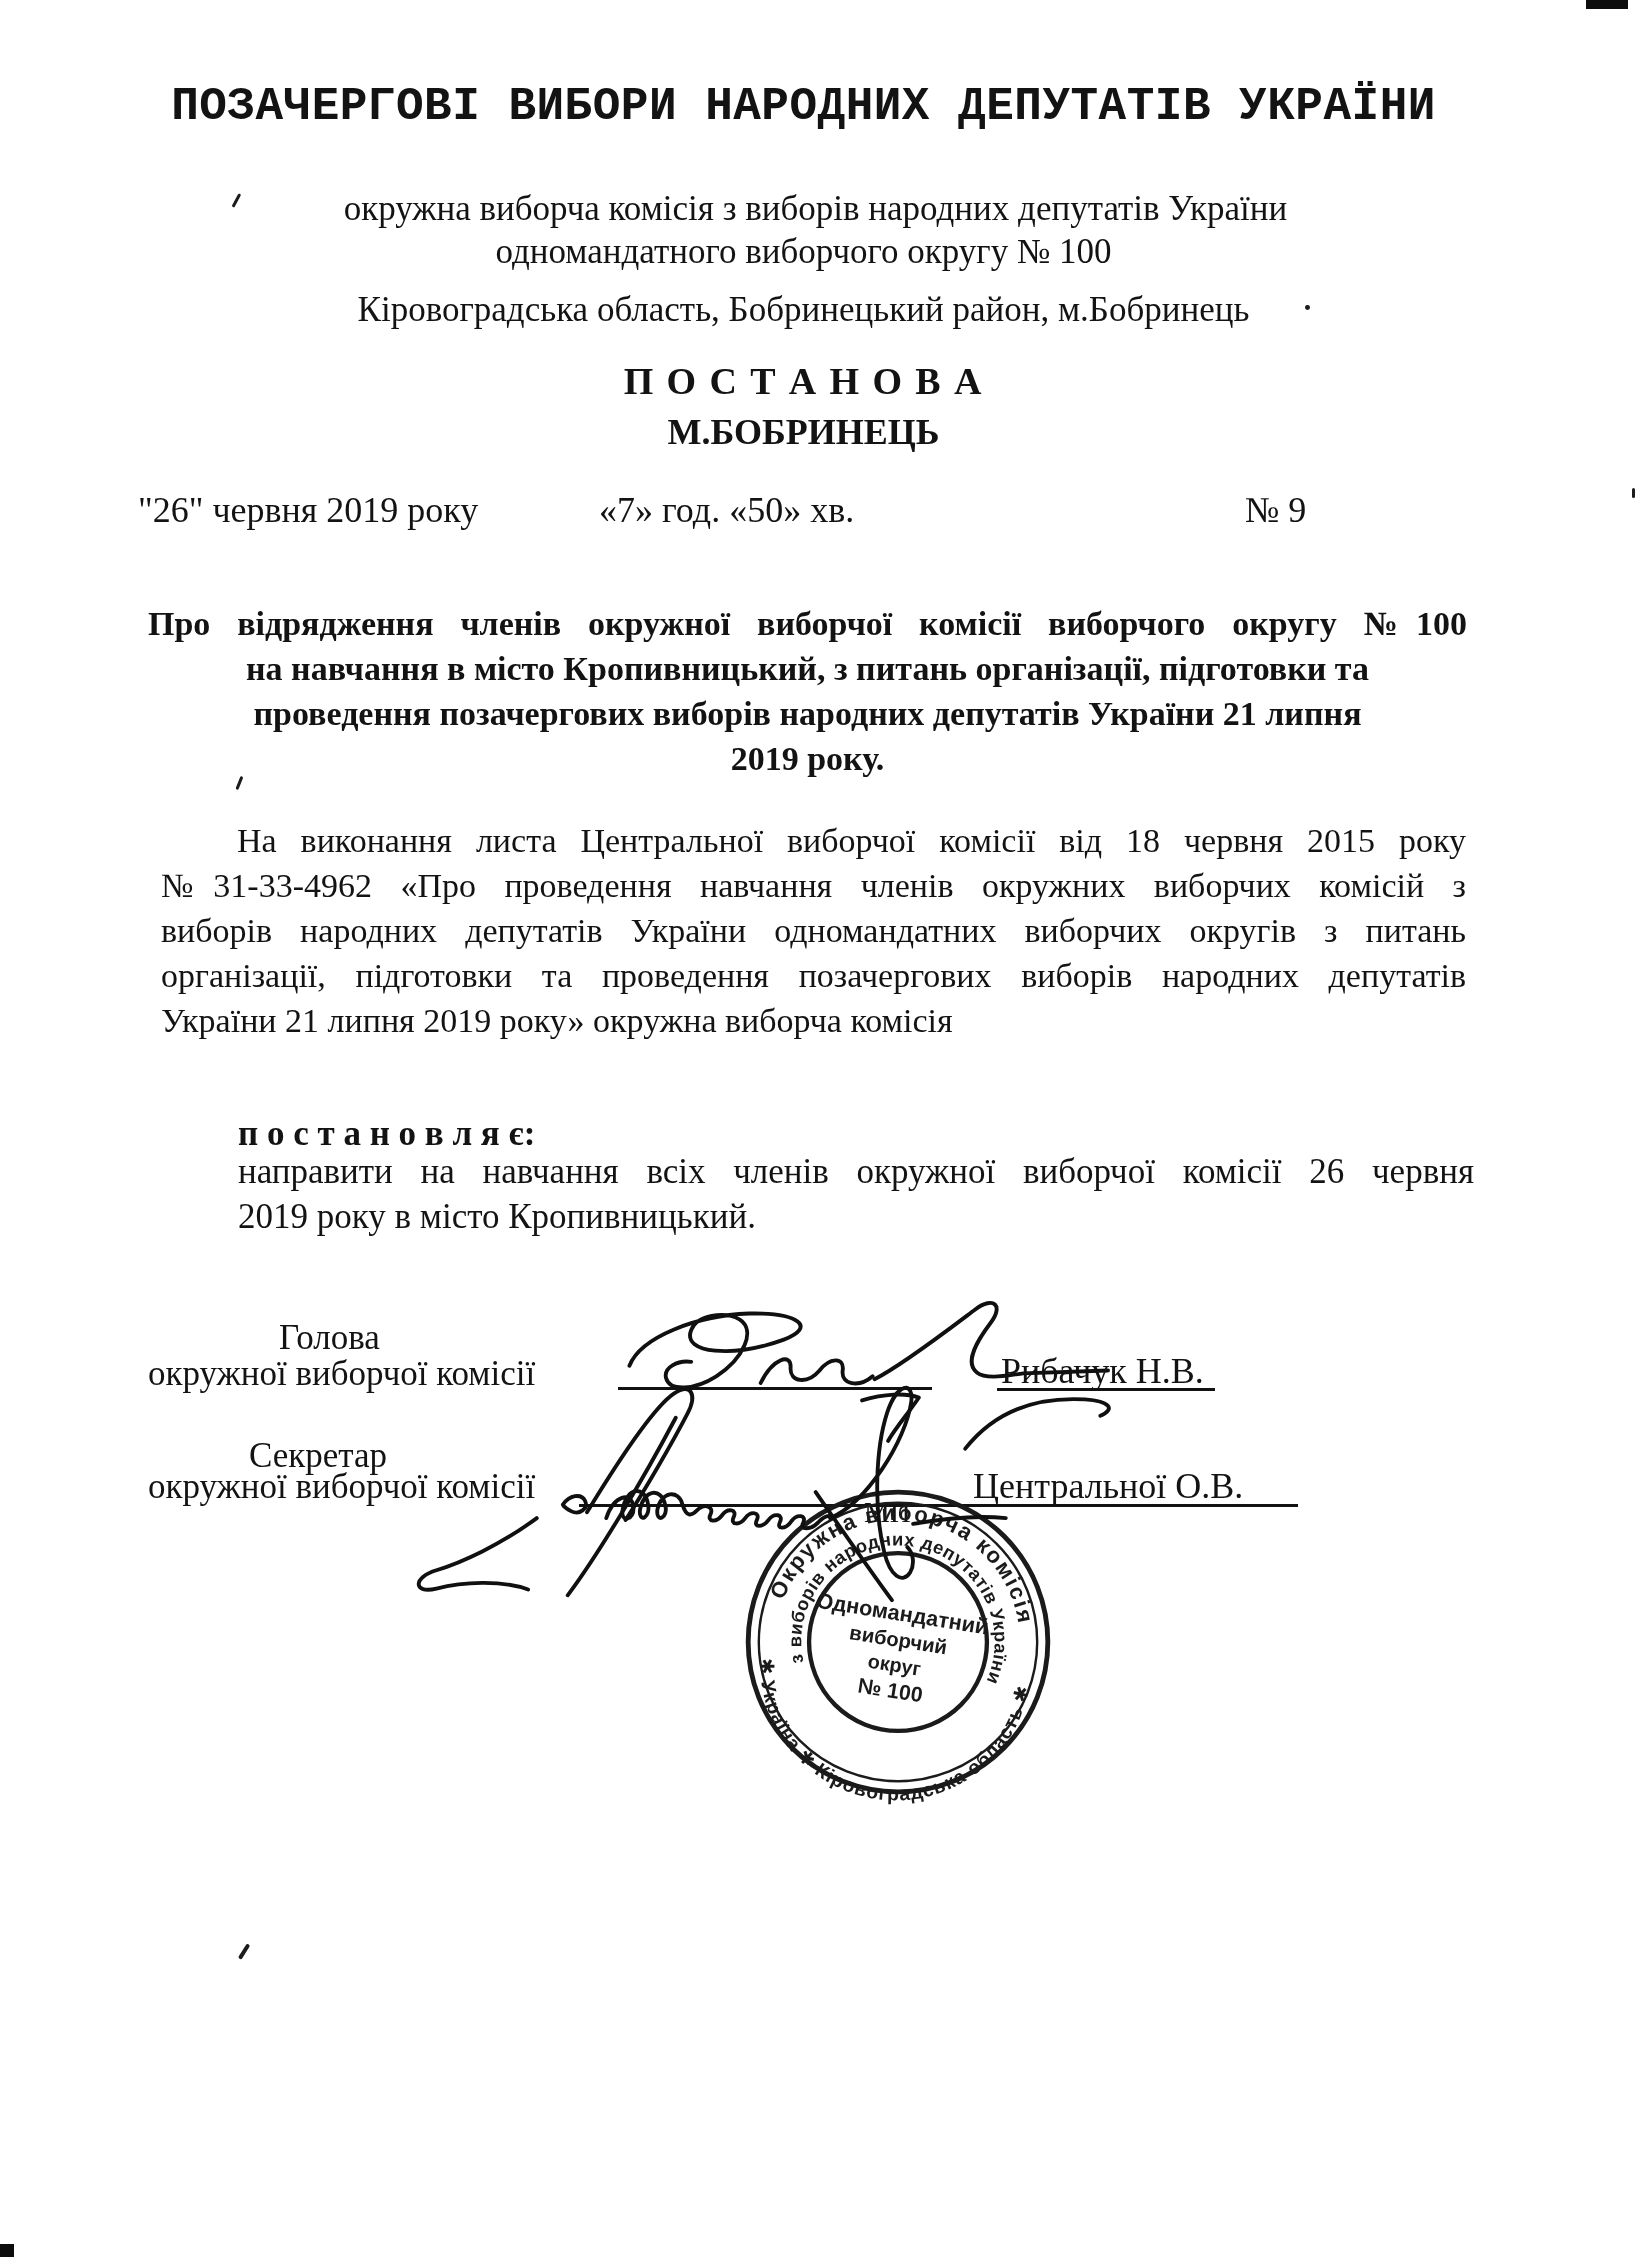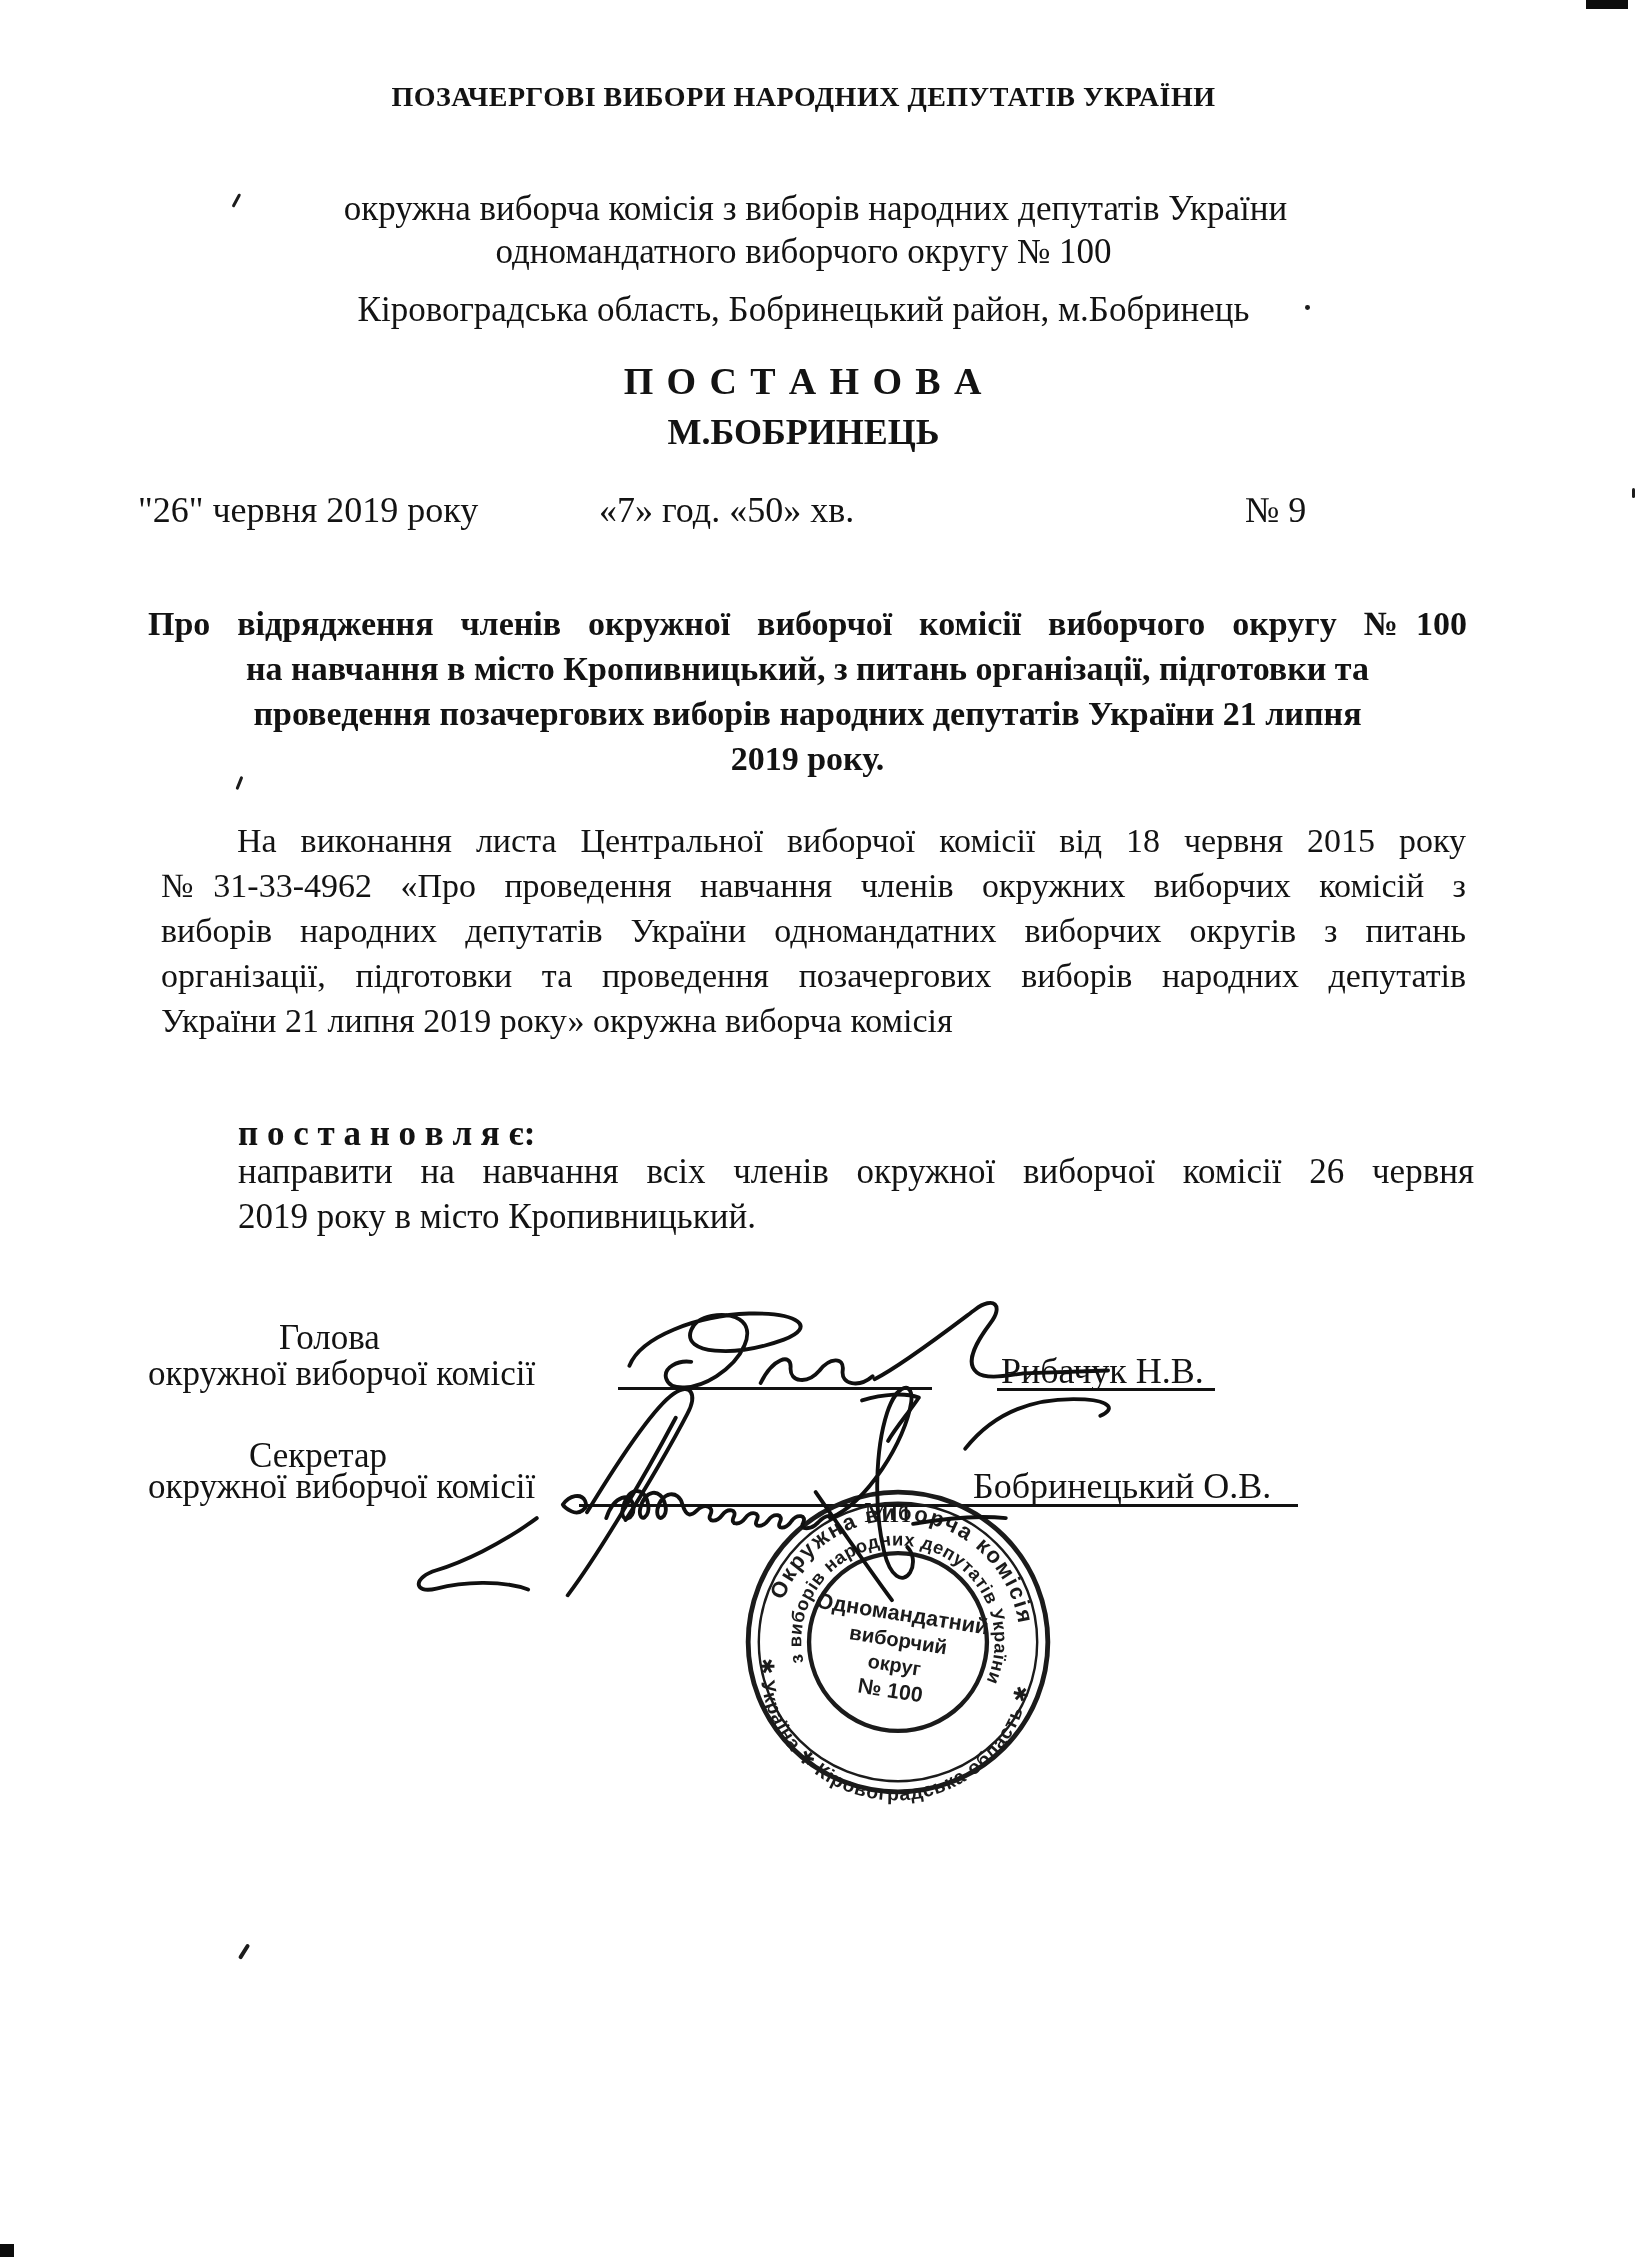--- a/index.html
+++ b/index.html
@@ -8,21 +8,21 @@
     width:1641px;height:2257px;
     background:#ffffff;
     font-family:"Liberation Serif","DejaVu Serif",serif;
     color:#131313;
     overflow:hidden;
     margin:0 auto;
   }
   .abs{position:absolute;}
   .c{left:0;width:1607px;text-align:center;white-space:nowrap;}
   .b{font-weight:700;}
-  .t41{font-size:28px;line-height:1.15;letter-spacing:0.5px;}
+  .t41{font-size:46px;line-height:1.15;letter-spacing:0.5px;font-family:Liberation Mono, monospace;}
   .t39{font-size:38px;line-height:1.15;}
   .t37{font-size:36px;line-height:1.15;}
   .t36{font-size:35px;line-height:1.15;}
   
   .jline{text-align:justify;text-align-last:justify;height:45px;overflow:hidden;}
   .cline{text-align:center;white-space:nowrap;height:45px;overflow:hidden;}
   .subject{left:148px;width:1319px;font-size:34px;font-weight:700;line-height:45px;}
   .bodypar{left:161px;width:1305px;font-size:34px;line-height:45px;}
   .bodypar .jline{height:45px;}
   .respar{left:238px;width:1236px;font-size:35px;line-height:45px;}
@@ -86,21 +86,21 @@
 
   <div class="abs t36" style="left:279px;top:1318px;">Голова</div>
   <div class="abs t36" style="left:148px;top:1354px;">окружної виборчої комісії</div>
   <div class="abs rule" style="left:618px;top:1387px;width:314px;"></div>
   <div class="abs t37" style="left:1001px;top:1351px;">Рибачук Н.В.</div>
   <div class="abs rule" style="left:997px;top:1388px;width:218px;"></div>
 
   <div class="abs t36" style="left:249px;top:1436px;">Секретар</div>
   <div class="abs t36" style="left:148px;top:1467px;">окружної виборчої комісії</div>
   <div class="abs rule" style="left:579px;top:1504px;width:719px;"></div>
-  <div class="abs t37" style="left:973px;top:1466px;">Бобринецький О.В.</div>
+  <div class="abs t37" style="left:973px;top:1466px;">Центральної О.В.</div>
 
   <div class="abs" style="left:864px;top:1496px;font-size:29px;">МП</div>
 
   <svg class="abs stamp" style="left:724px;top:1468px;" width="348" height="348" viewBox="0 0 360 360">
     <defs>
       <path id="arcTop" d="M 56.8 206.2 A 126 126 0 1 1 303.2 206.2"></path>
       <path id="arcMid" d="M 86 214.2 A 100 100 0 1 1 274 214.2"></path>
       <path id="arcBot" d="M 40.5 192.2 A 140 140 0 1 0 319.5 192.2"></path>
     </defs>
     <circle cx="180" cy="180" r="155" stroke-width="5"></circle>

